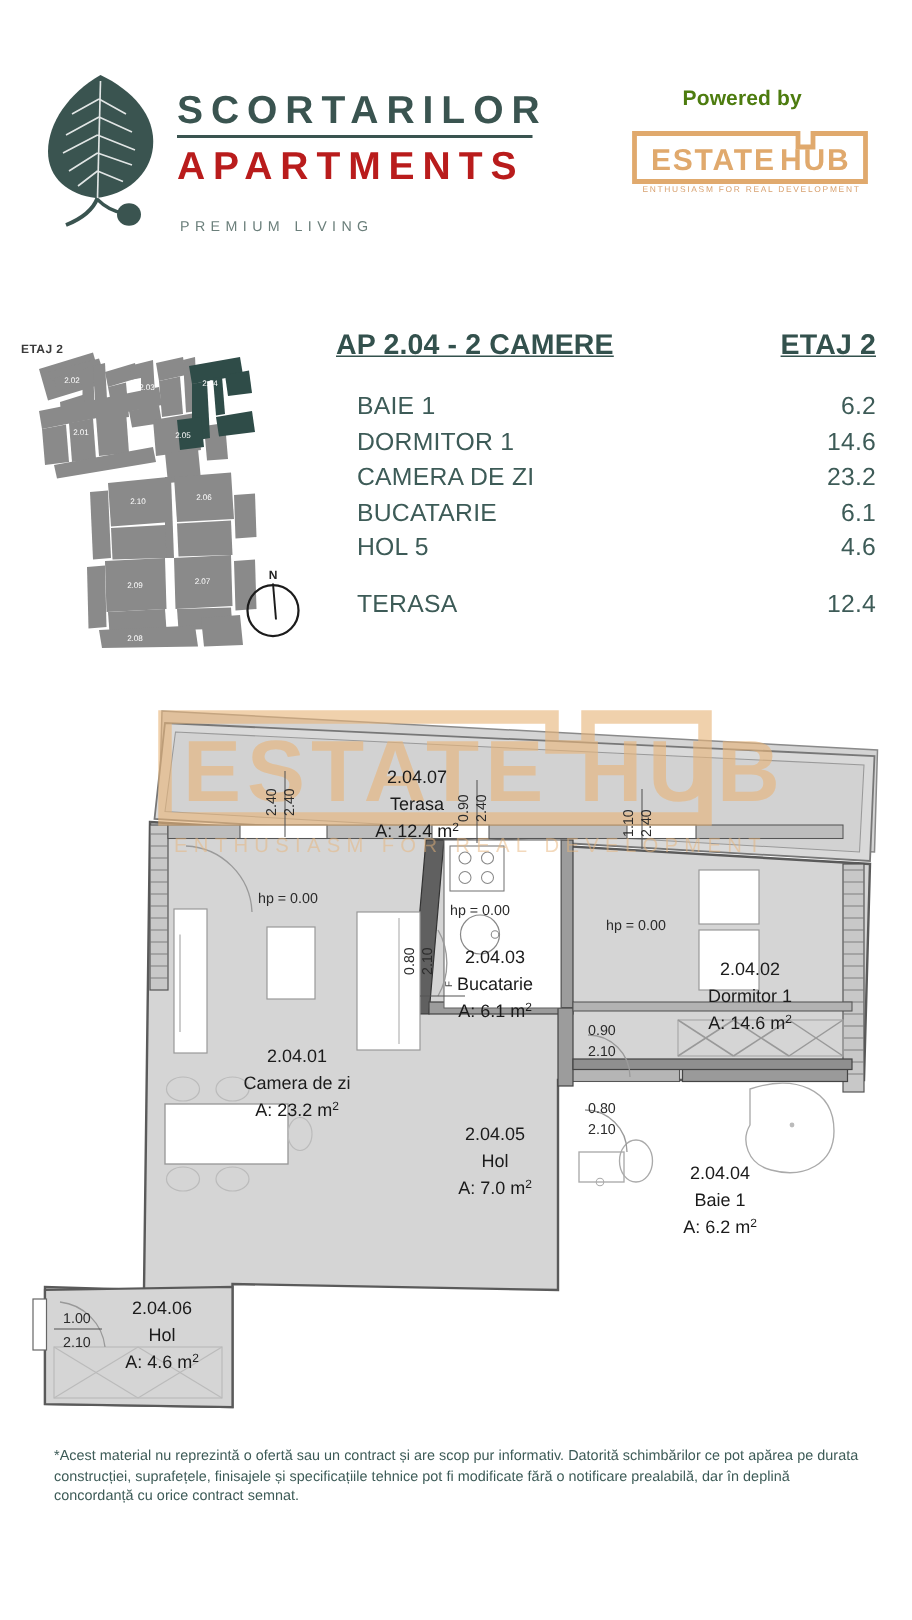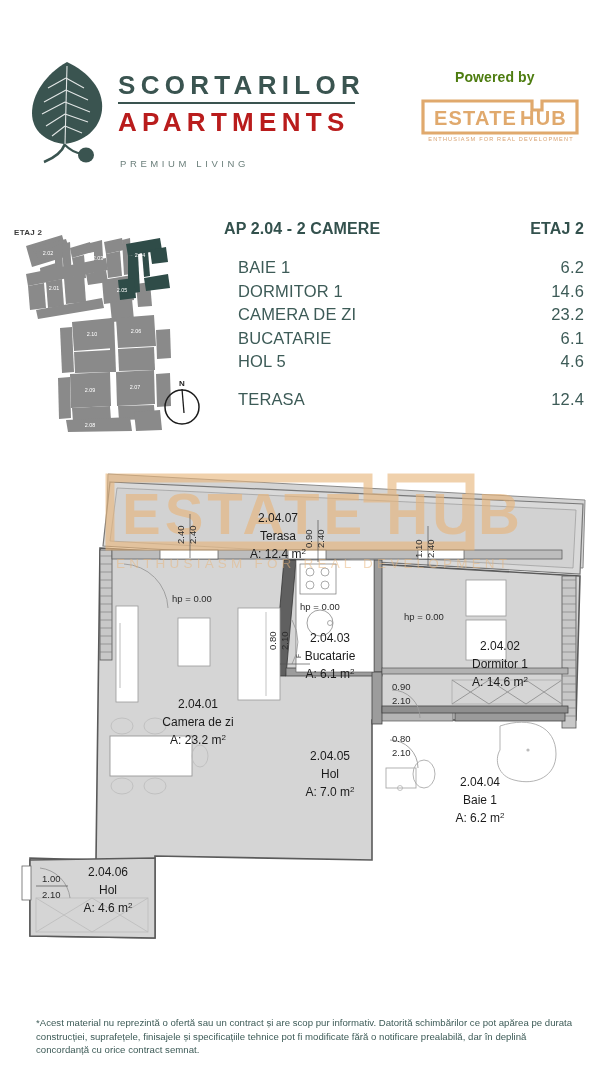--- a/index.html
+++ b/index.html
@@ -5,21 +5,21 @@
   * { box-sizing: border-box; margin: 0; padding: 0; }
   html, body {
     width: 608px; height: 1080px;
     background: #ffffff;
     font-family: "Liberation Sans", sans-serif;
     overflow: hidden;
   }
   .page { position: relative; width: 608px; height: 1080px; background:#fff; }
 
   
-  .header { position:absolute; left:0; top:12px; width:608px; height:200px; }
+  .header { position:absolute; left:0; top:0; width:608px; height:200px; }
   .leaf-wrap { position:absolute; left:24px; top:46px; width:86px; height:112px; }
   .brand-text { position:absolute; left:118px; top:58px; width:260px; }
   .brand-line1 {
     font-size:26px; letter-spacing:5.3px; color:#3a5450;
     font-weight:700; line-height:30px; white-space:nowrap;
   }
   .brand-rule { width:237px; height:2px; background:#3a5450; margin:2px 0 3px 0; }
   .brand-line2 {
     font-size:26px; letter-spacing:5.3px; color:#b91c1c;
     font-weight:700; line-height:30px; white-space:nowrap;
@@ -37,35 +37,35 @@
 
   
   .keymap { position:absolute; left:10px; top:222px; width:190px; height:210px; }
   .keymap-label { position:absolute; left:14px; top:228px; font-size:8px;
                   font-weight:700; color:#3a3a3a; letter-spacing:0.3px; }
   .compass { position:absolute; left:158px; top:375px; width:48px; height:54px; }
 
   
   .table { position:absolute; left:224px; top:220px; width:360px; }
   .tbl-head { display:flex; justify-content:space-between; align-items:baseline;
-              font-size:16px; font-weight:700; color:#33514d; letter-spacing:0.1px; }
+              font-size:19px; font-weight:700; color:#33514d; letter-spacing:0.1px;text-decoration:underline; }
   .tbl-rows { margin-top:18px; }
   .trow { display:flex; justify-content:space-between; align-items:baseline;
           font-size:16.5px; color:#3d5b57; line-height:23.5px; padding-left:14px; }
   .trow .lbl { letter-spacing:0.15px; }
   .trow .val { letter-spacing:0.15px; }
   .trow.total { font-weight:700; color:#33514d; padding-left:14px; margin-top:14px; }
   .trow.extra { margin-top:14px; padding-left:14px; }
 
   
   .plan { position:absolute; left:0px; top:468px; width:608px; height:540px; }
   .plan svg { display:block; }
 
   
-  .footer { position:absolute; left:36px; top:1016px; width:540px;
+  .footer { position:absolute; left:36px; top:964px; width:540px;
             font-size:9.6px; line-height:13.6px; color:#3d5b57;
             letter-spacing:0.02px; }
 </style>
 </head>
 <body>
 
 <div class="page">
 
   <div class="header">
 

